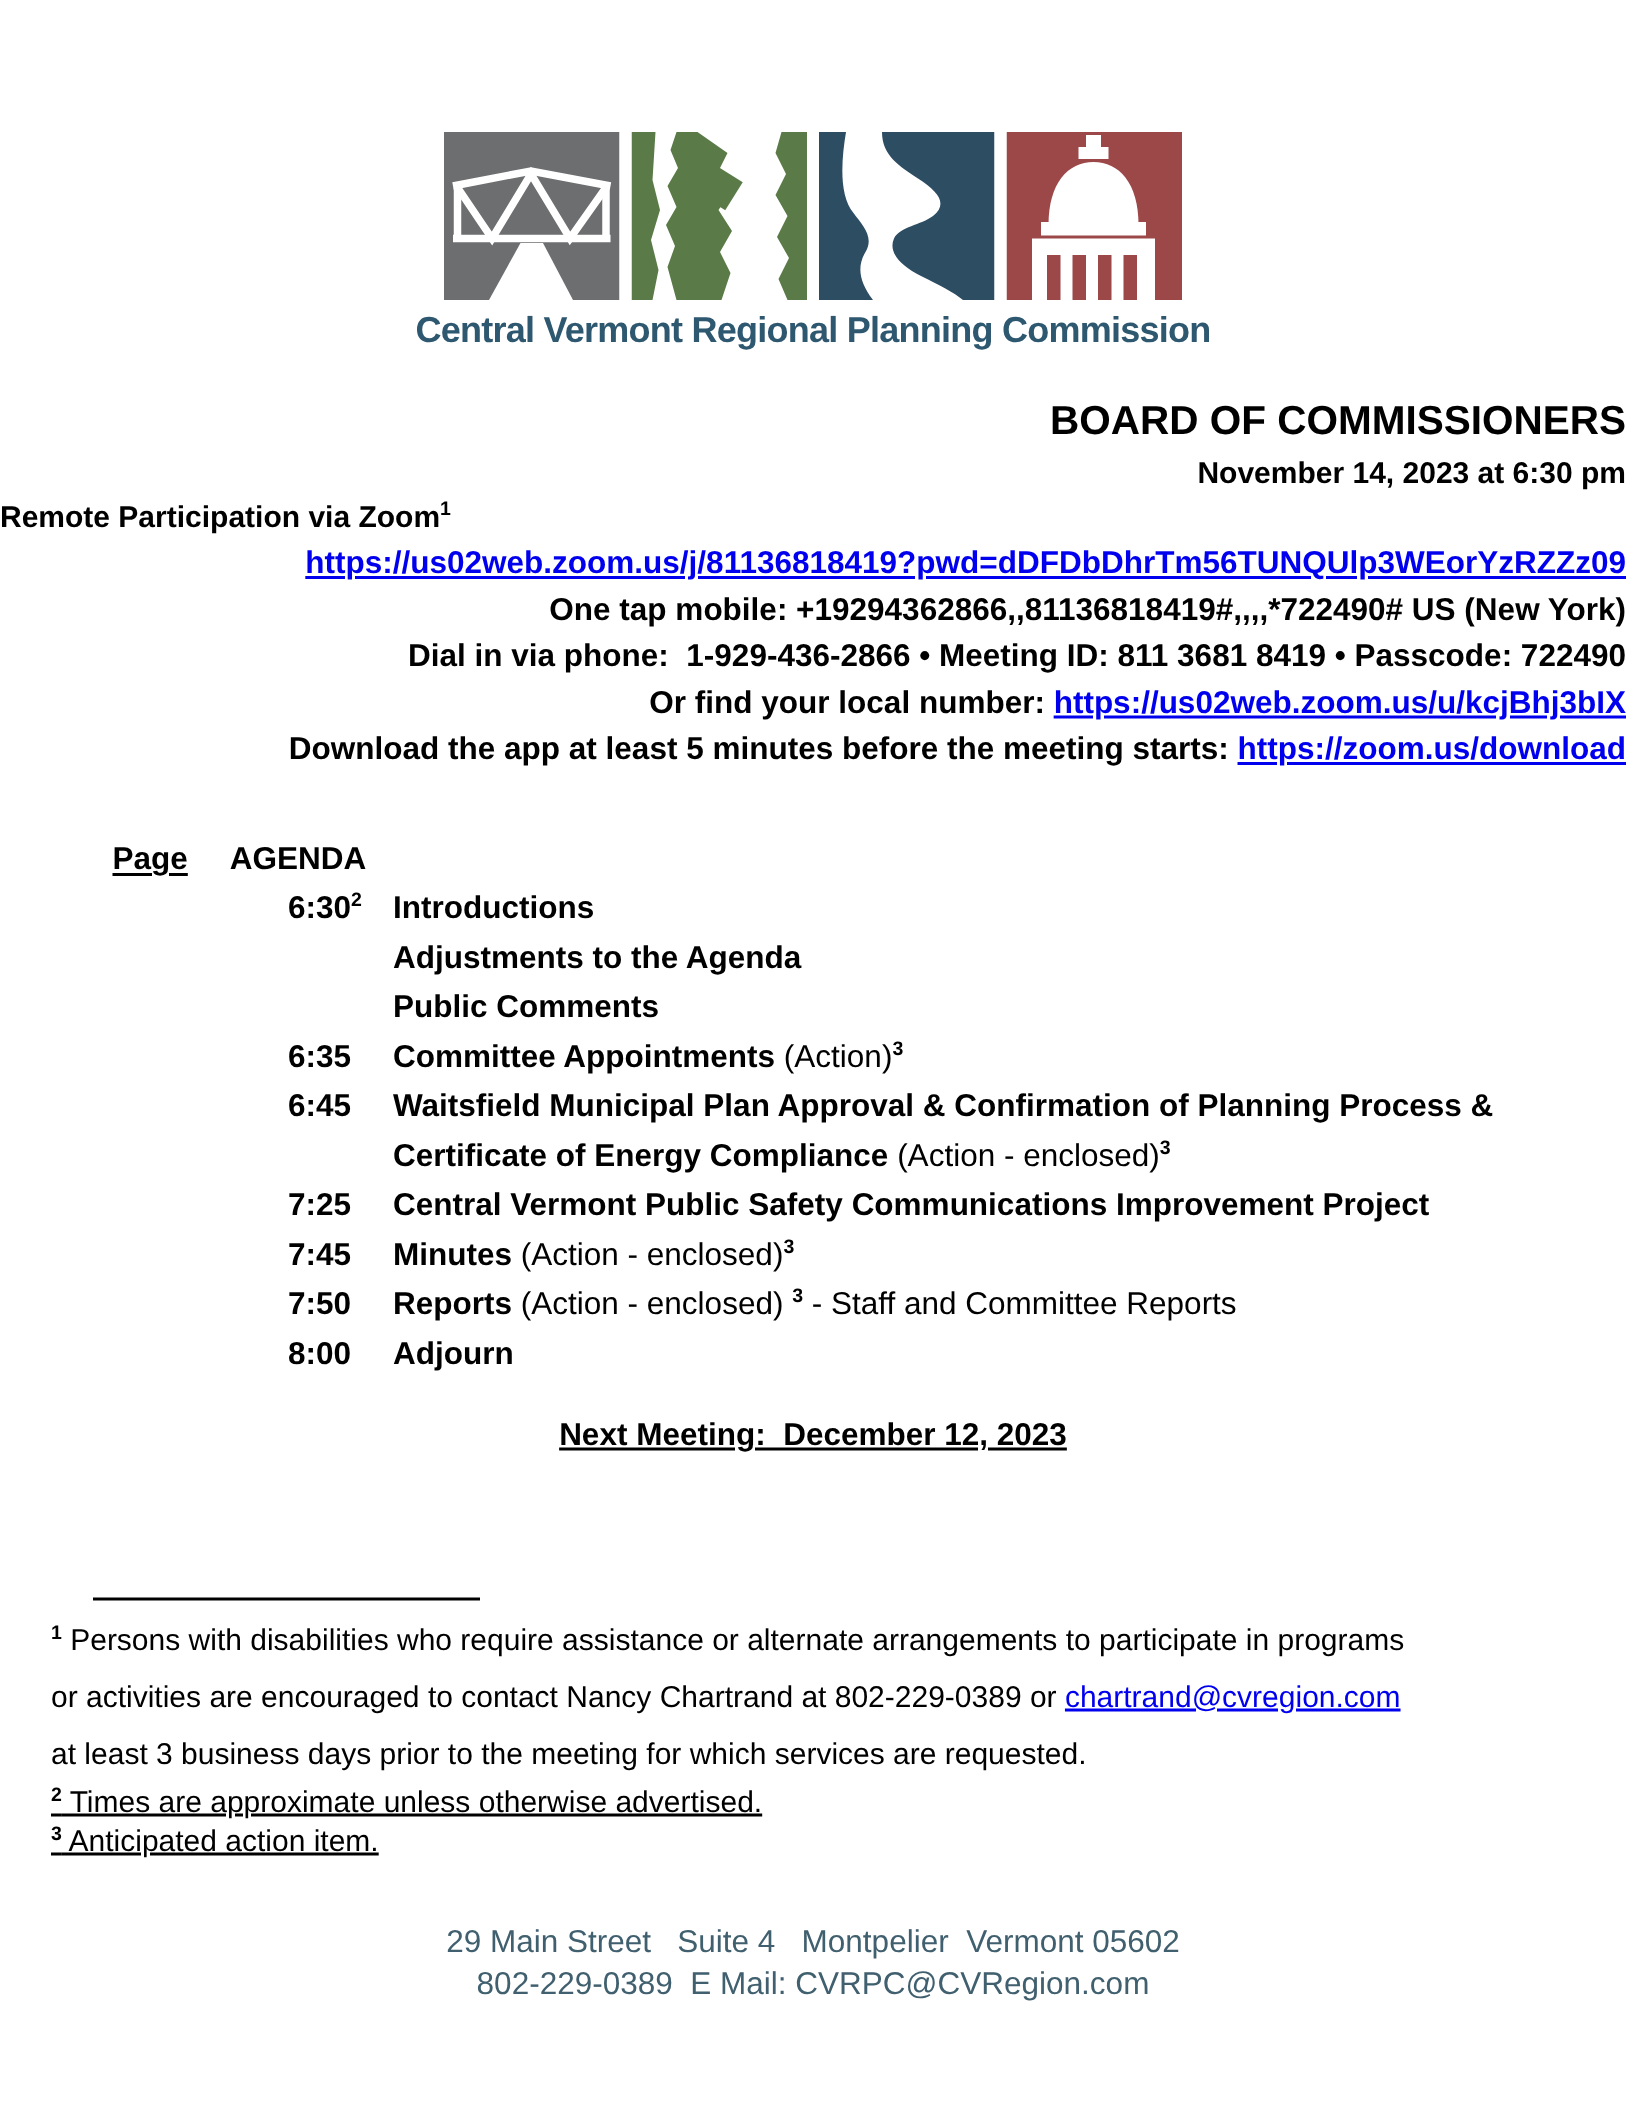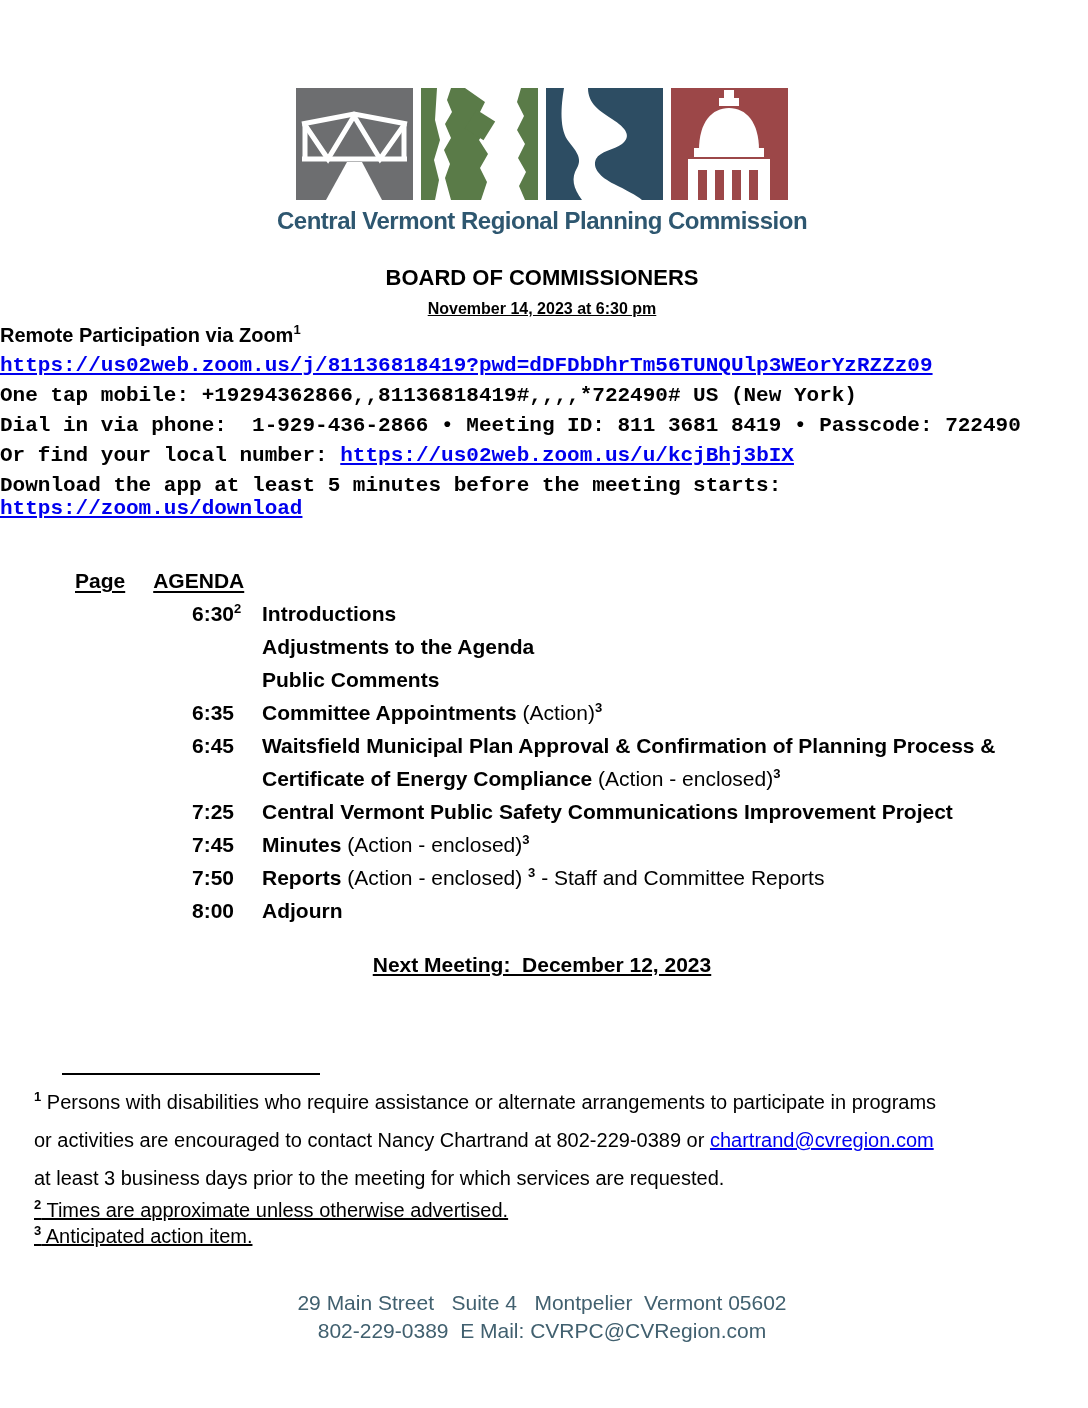--- a/index.html
+++ b/index.html
@@ -13,32 +13,32 @@
   
   .logo-graphic { display:flex; justify-content:center; gap:8px; width:492px; margin:88px auto 0; }
   .logo-panel { width:117px; height:112px; }
   .logo-panel svg { display:block; width:117px; height:112px; }
   .org-name {
     margin-top:7px; text-align:center; font-size:24px; font-weight:bold;
     color:#2e5770; letter-spacing:-0.5px;
   }
 
   
-  .doc-title { margin-top:30px; text-align:center; font-size:22px; font-weight:bold; }
-  .datetime  { margin-top:9px;  text-align:center; font-size:16px; font-weight:bold;text-decoration:underline; }
+  .doc-title { margin-top:30px; text-align:right; font-size:27px; font-weight:bold; }
+  .datetime  { margin-top:9px;  text-align:right; font-size:20px; font-weight:bold; }
   .remote    { margin-top:6px;  text-align:left; font-size:20px; font-weight:bold; }
-  .meta-line { margin-top:7px;  text-align:left; font-size:21px; font-weight:bold;font-family:Liberation Mono, monospace; }
+  .meta-line { margin-top:7px;  text-align:right; font-size:21px; font-weight:bold; }
   a { color:#0000ee; text-decoration:underline; cursor:pointer; }
   sup { font-size:13px; line-height:0; font-weight:bold; }
 
   
   .agenda { margin-top:44px; font-size:21px; }
   .agenda-header { display:flex; font-weight:bold; line-height:33px; }
   .page-label   { margin-left:75px; text-decoration:underline; text-underline-offset:3px; text-decoration-thickness:2px; }
-  .agenda-title { margin-left:28px; text-decoration:underline; text-underline-offset:3px; text-decoration-thickness:2px; }
+  .agenda-title { margin-left:28px; text-underline-offset:3px; text-decoration-thickness:2px; }
   .agenda-row { display:flex; line-height:33px;padding-left:47px; }
   .agenda-row .time { margin-left:145px; width:70px; flex-shrink:0; font-weight:bold; }
   .agenda-row .item { width:782px; }
   .agenda-row .item .title { font-weight:bold; }
   .agenda-row .item .note, .agenda-row .item .suffix { font-weight:normal; }
 
   .next-meeting { margin-top:26px; text-align:center; font-size:21px; font-weight:bold;text-decoration:underline; }
 
   
   .fn-sep { width:258px; border-top:2px solid #000; margin:96px 0 0 62px; }

